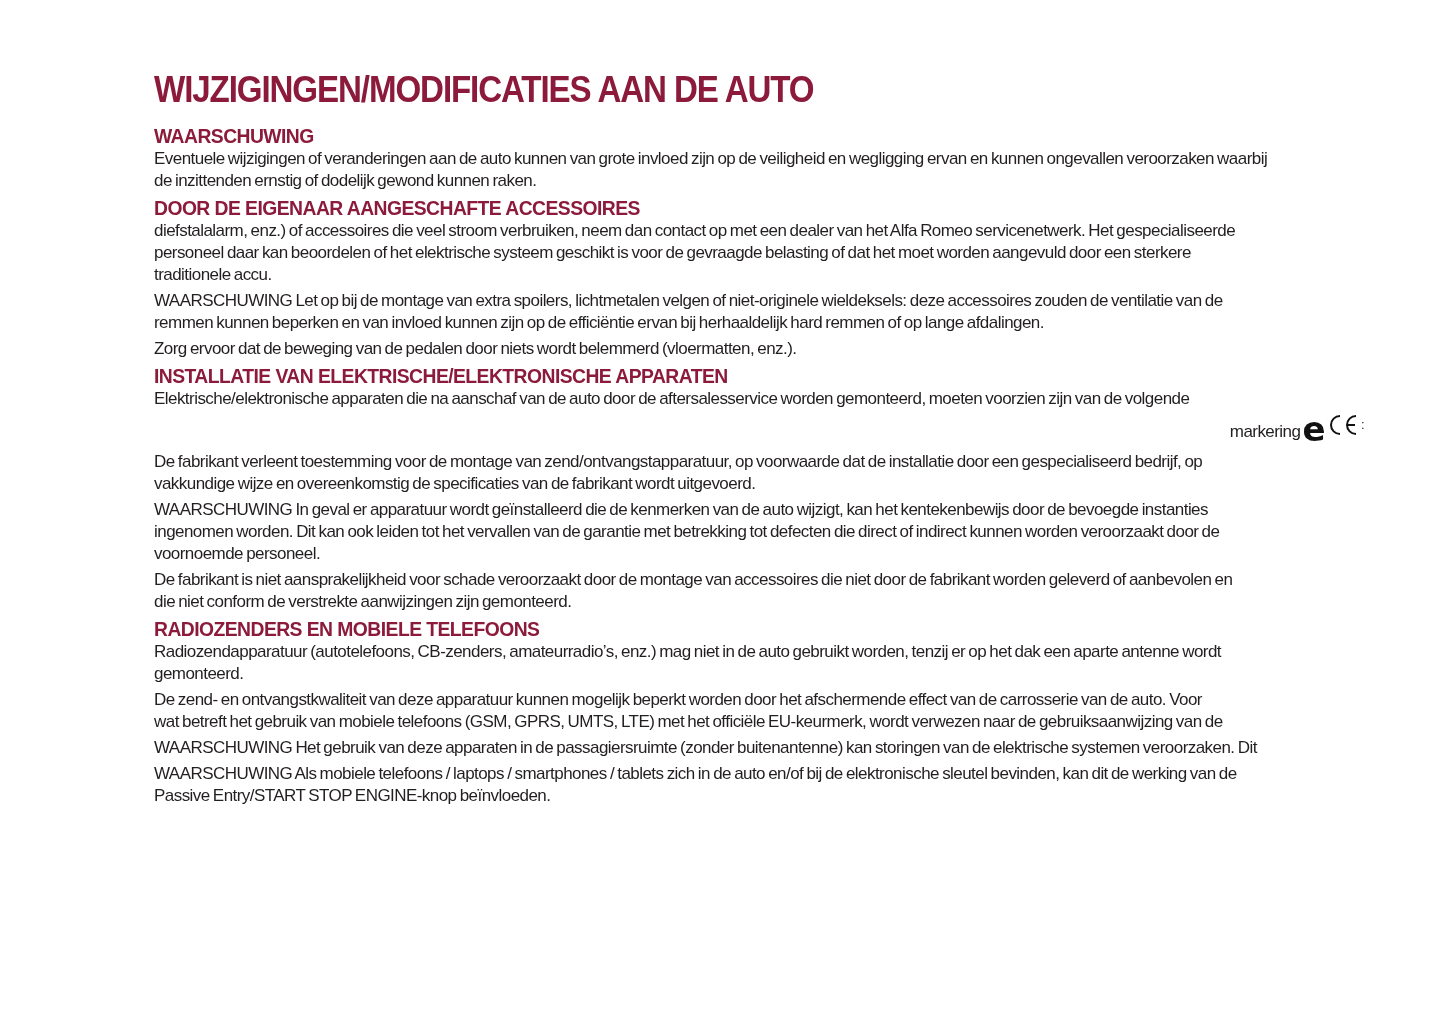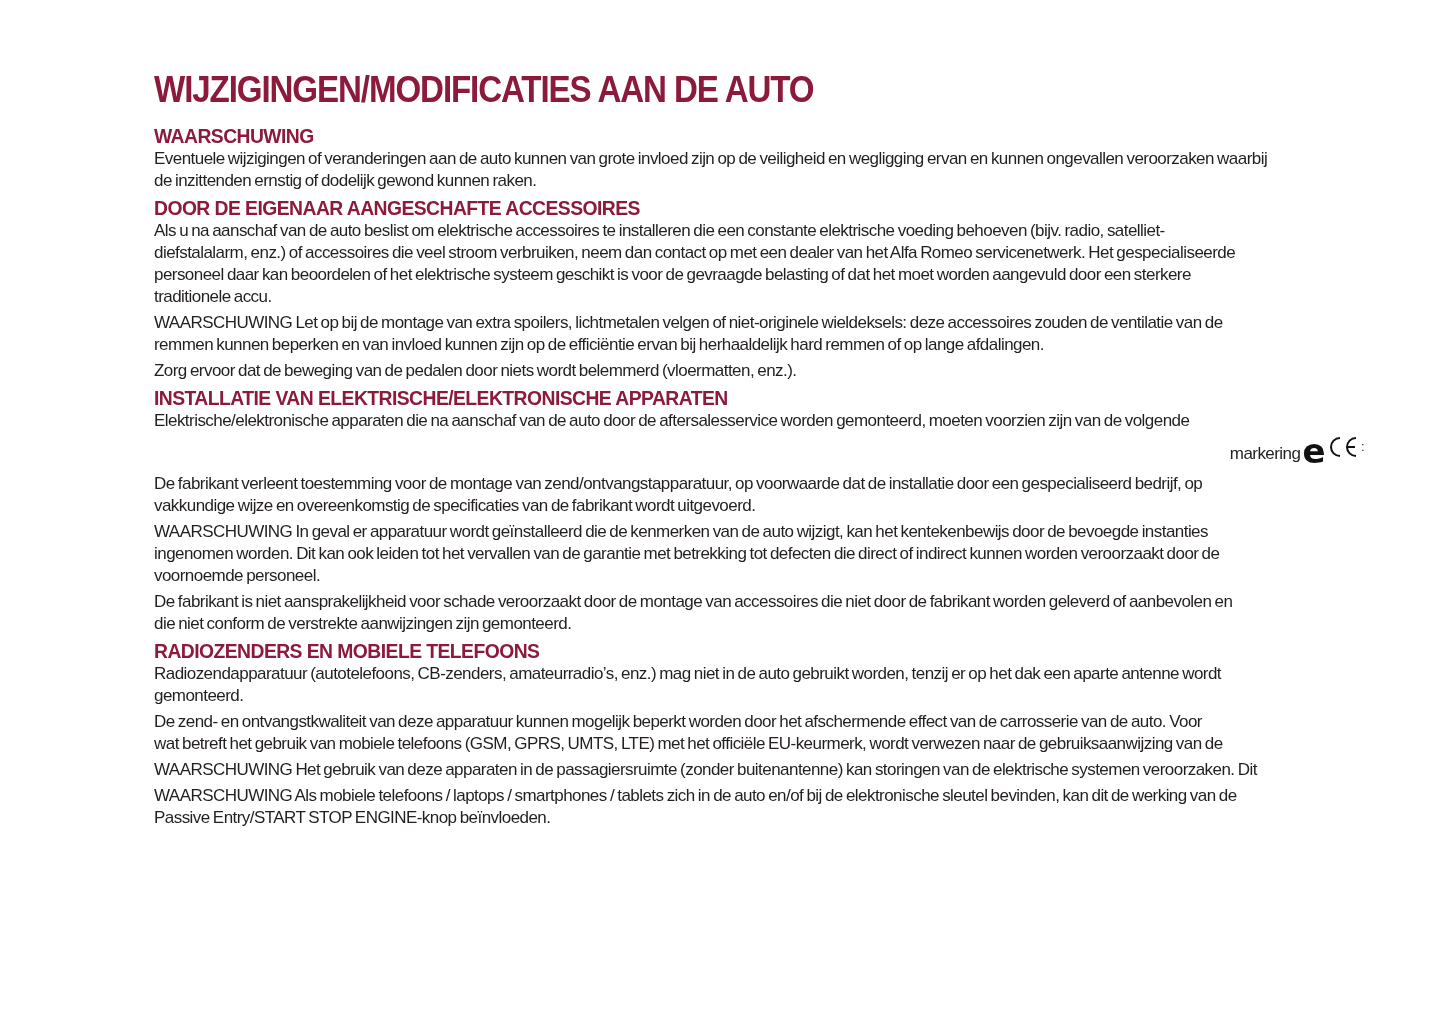--- a/index.html
+++ b/index.html
@@ -90,21 +90,20 @@
     <h2 class="section-heading">WAARSCHUWING</h2>
     <p class="para">
       <span class="line">Eventuele wijzigingen of veranderingen aan de auto kunnen van grote invloed zijn op de veiligheid en wegligging ervan en kunnen ongevallen veroorzaken waarbij</span>
       <span class="line">de inzittenden ernstig of dodelijk gewond kunnen raken.</span>
     </p>
   </section>
 
   <section>
     <h2 class="section-heading">DOOR DE EIGENAAR AANGESCHAFTE ACCESSOIRES</h2>
     <p class="para">
-      <span class="line">Als u na aanschaf van de auto beslist om elektrische accessoires te installeren die een constante elektrische voeding behoeven (bijv. radio, satelliet-</span>
       <span class="line">diefstalalarm, enz.) of accessoires die veel stroom verbruiken, neem dan contact op met een dealer van het Alfa Romeo servicenetwerk. Het gespecialiseerde</span>
       <span class="line">personeel daar kan beoordelen of het elektrische systeem geschikt is voor de gevraagde belasting of dat het moet worden aangevuld door een sterkere</span>
       <span class="line">traditionele accu.</span>
     </p>
     <p class="para">
       <span class="line">WAARSCHUWING Let op bij de montage van extra spoilers, lichtmetalen velgen of niet-originele wieldeksels: deze accessoires zouden de ventilatie van de</span>
       <span class="line">remmen kunnen beperken en van invloed kunnen zijn op de efficiëntie ervan bij herhaaldelijk hard remmen of op lange afdalingen.</span>
     </p>
     <p class="para">
       <span class="line">Zorg ervoor dat de beweging van de pedalen door niets wordt belemmerd (vloermatten, enz.).</span>

